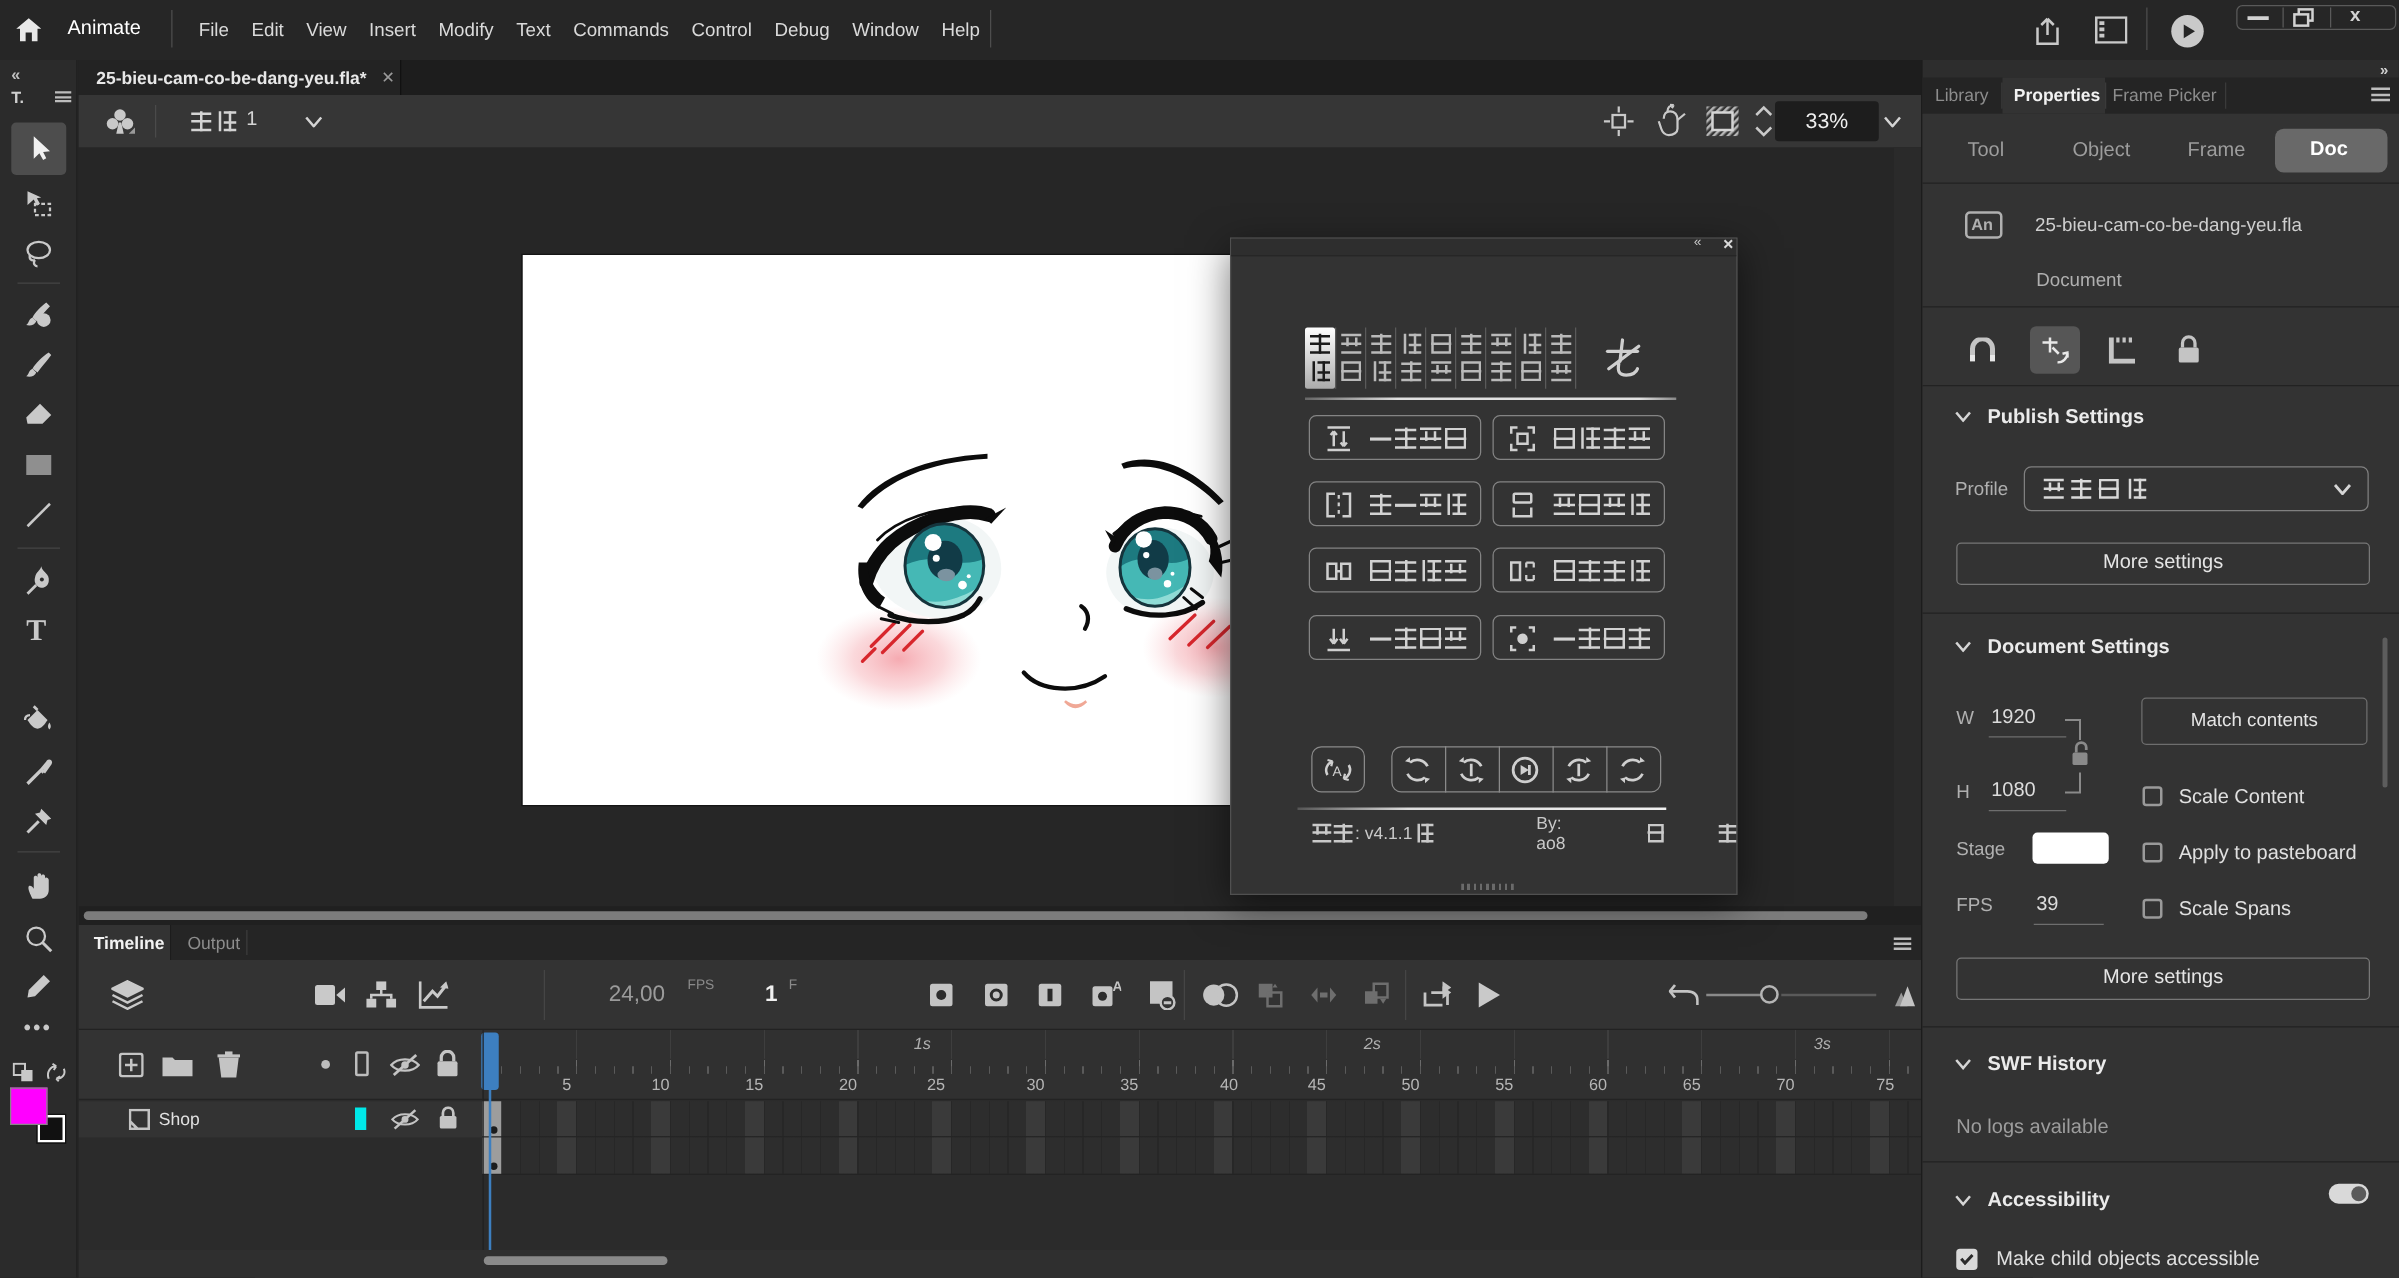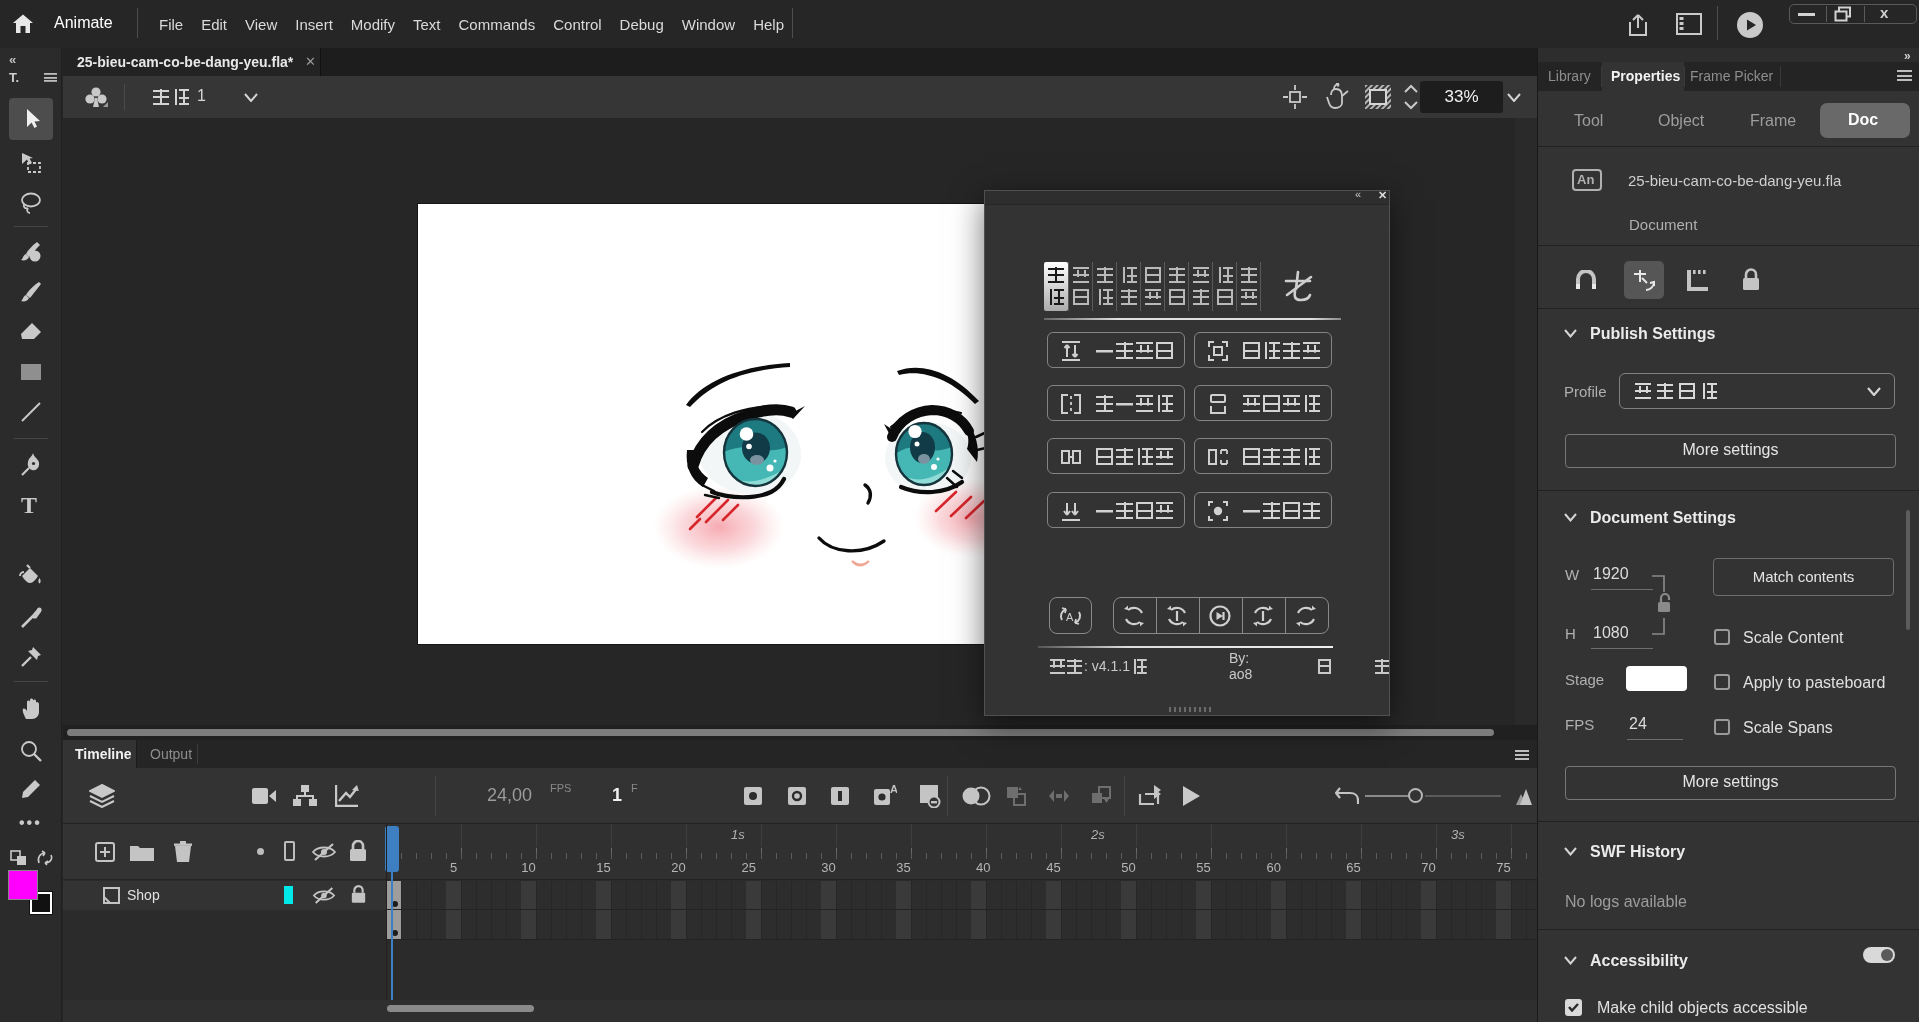--- a/index.html
+++ b/index.html
@@ -455,24 +455,24 @@
       <div class="abs" style="left:130.5px;top:36px;width:24px;text-align:center;font-size:13px;color:#b5b5b5;">10</div>
       <div class="abs" style="left:205.5px;top:36px;width:24px;text-align:center;font-size:13px;color:#b5b5b5;">15</div>
       <div class="abs" style="left:280.5px;top:36px;width:24px;text-align:center;font-size:13px;color:#b5b5b5;">20</div>
       <div class="abs" style="left:355.5px;top:36px;width:24px;text-align:left;font-size:13px;color:#b5b5b5;">25</div>
       <div class="abs" style="left:430.5px;top:36px;width:24px;text-align:center;font-size:13px;color:#b5b5b5;">30</div>
       <div class="abs" style="left:505.5px;top:36px;width:24px;text-align:center;font-size:13px;color:#b5b5b5;">35</div>
       <div class="abs" style="left:580.5px;top:36px;width:24px;text-align:right;font-size:13px;color:#b5b5b5;">40</div>
       <div class="abs" style="left:655.5px;top:36px;width:24px;text-align:center;font-size:13px;color:#b5b5b5;">45</div>
       <div class="abs" style="left:730.5px;top:36px;width:24px;text-align:center;font-size:13px;color:#b5b5b5;">50</div>
       <div class="abs" style="left:805.5px;top:36px;width:24px;text-align:center;font-size:13px;color:#b5b5b5;">55</div>
-      <div class="abs" style="left:880.5px;top:36px;width:24px;text-align:left;font-size:13px;color:#b5b5b5;">60</div>
+      <div class="abs" style="left:880.5px;top:36px;width:24px;text-align:center;font-size:13px;color:#b5b5b5;">60</div>
       <div class="abs" style="left:955.5px;top:36px;width:24px;text-align:center;font-size:13px;color:#b5b5b5;">65</div>
       <div class="abs" style="left:1030.5px;top:36px;width:24px;text-align:center;font-size:13px;color:#b5b5b5;">70</div>
-      <div class="abs" style="left:1105.5px;top:36px;width:24px;text-align:center;font-size:13px;color:#b5b5b5;">75</div>
+      <div class="abs" style="left:1105.5px;top:36px;width:24px;text-align:right;font-size:13px;color:#b5b5b5;">75</div>
     <div class="abs" style="left:345px;top:3px;font-size:13px;font-style:italic;color:#b0b0b0;">1s</div>
     <div class="abs" style="left:705px;top:3px;font-size:13px;font-style:italic;color:#b0b0b0;">2s</div>
     <div class="abs" style="left:1065px;top:3px;font-size:13px;font-style:italic;color:#b0b0b0;">3s</div>
   </div>
 
   <div class="abs" style="left:0;top:141px;width:323px;height:29px;background:#333333;">
     <svg class="abs" style="left:40px;top:6px" width="17" height="17" viewBox="0 0 17 17">
       <path d="M1 1 H16 V16 H1 Z M1 10 L7 16" fill="none" stroke="#c4c4c4" stroke-width="2"></path>
     </svg>
     <div class="abs" style="left:64px;top:6px;font-size:14px;color:#e2e2e2;">Shop</div>
@@ -598,21 +598,21 @@
   </svg>
   <div class="abs" style="left:175px;top:510px;width:181px;height:38px;border:1px solid #6e6e6e;border-radius:4px;"></div>
   <div class="abs" style="left:175px;top:520px;width:181px;text-align:center;font-size:15px;color:#e5e5e5;">Match contents</div>
   <div class="abs" style="left:176px;top:581px;width:16px;height:16px;border:2px solid #9a9a9a;border-radius:3px;"></div>
   <div class="abs" style="left:205px;top:581px;font-size:16px;color:#e0e0e0;">Scale Content</div>
   <div class="abs" style="left:27px;top:623px;font-size:15px;color:#b0b0b0;">Stage</div>
   <div class="abs" style="left:88px;top:618px;width:61px;height:25px;background:#ffffff;border-radius:4px;"></div>
   <div class="abs" style="left:176px;top:626px;width:16px;height:16px;border:2px solid #9a9a9a;border-radius:3px;"></div>
   <div class="abs" style="left:205px;top:626px;font-size:16px;color:#e0e0e0;">Apply to pasteboard</div>
   <div class="abs" style="left:27px;top:668px;font-size:15px;color:#b0b0b0;">FPS</div>
-  <div class="abs" style="left:91px;top:667px;font-size:16px;color:#dcdcdc;">24</div>
+  <div class="abs" style="left:91px;top:667px;font-size:16px;color:#dcdcdc;">39</div>
   <div class="abs" style="left:89px;top:691px;width:56px;height:1px;background:#6e6e6e;"></div>
   <div class="abs" style="left:176px;top:671px;width:16px;height:16px;border:2px solid #9a9a9a;border-radius:3px;"></div>
   <div class="abs" style="left:205px;top:671px;font-size:16px;color:#e0e0e0;">Scale Spans</div>
   <div class="abs" style="left:27px;top:718px;width:331px;height:34px;border:1px solid #777777;border-radius:4px;"></div>
   <div class="abs" style="left:27px;top:725px;width:331px;text-align:center;font-size:16px;color:#e5e5e5;">More settings</div>
   <div class="abs" style="left:0;top:773px;width:382px;height:1px;background:#222222;"></div>
 
   <svg class="abs" style="left:26px;top:799px" width="13" height="9" viewBox="0 0 13 9">
       <path d="M1 1 L6.5 7.5 L12 1" fill="none" stroke="#d5d5d5" stroke-width="2"></path>
     </svg>

